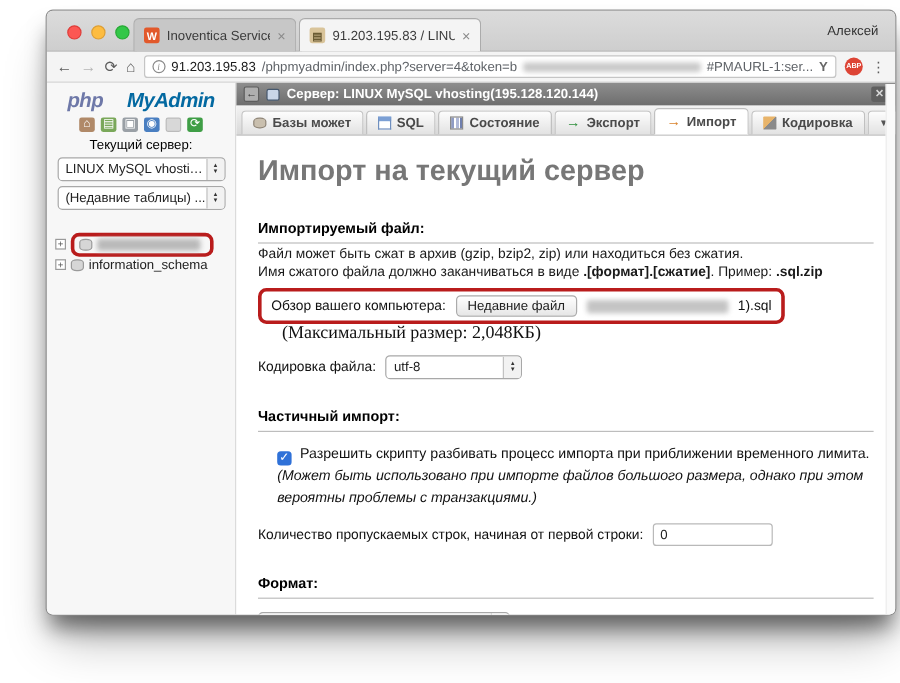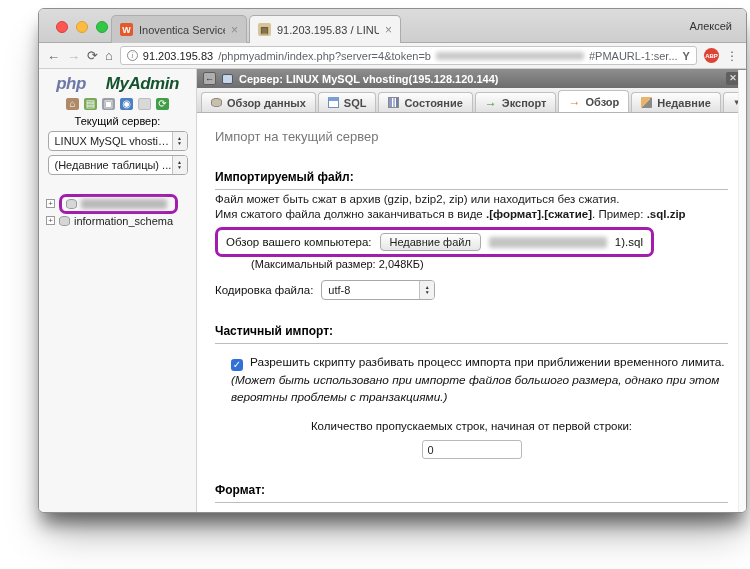--- a/index.html
+++ b/index.html
@@ -43,39 +43,39 @@
   .plugin-glyph { color:#666; font-size:11px; font-weight:bold; }
   .star { color:#707070; font-size:12px; }
   .abp { width:15px; height:15px; border-radius:50%; background:#dd4435; color:#fff; font-size:6px; font-weight:bold;
          display:flex; align-items:center; justify-content:center; flex:none; }
   .kebab { color:#5c5c5c; font-size:12px; letter-spacing:0; }
 
   
   .app { display:flex; height:445px; }
   .sidebar { width:158px; background:#f7f7f7; border-right:1px solid #d4d4d4; padding-top:5px; flex:none; }
   .logo { text-align:center; font-size:17px; font-weight:bold; font-style:italic; letter-spacing:-0.5px; }
-  .logo .php { color:#6e78a8; } .logo .mya { color:#14532d;padding-left:20px; }
+  .logo .php { color:#6e78a8; } .logo .mya { color:#0369a1;padding-left:20px; }
   .navicons { display:flex; justify-content:center; align-items:center; gap:5px; margin:4px 0 5px; }
   .nico { width:13px; height:12px; border-radius:2px; font-size:10px; line-height:12px; text-align:center; color:#fff; }
   .nico.home { background:#b08968; } .nico.logout{ background:#7aa85a; } .nico.sql{ background:#9aa0a6; }
   .nico.docs{ background:#4a7fc1; } .nico.info{ background:#d8d8d8; border:1px solid #bbb; }
   .nico.refresh{ background:#3f9e46; }
   .srv-label { text-align:center; font-size:11px; margin-top:2px; }
   .macselect { background:#fff; border:1px solid #a8a8a8; border-radius:4px; height:20px; display:flex; align-items:center;
                padding:0 0 0 6px; font-size:11px; color:#222; overflow:hidden; }
   .sidebar .macselect { width:140px; margin:4px auto 0; }
   .stepper { margin-left:auto; height:100%; border-left:1px solid #c2c2c2; width:15px; display:flex; flex-direction:column;
              align-items:center; justify-content:center; font-size:5px; line-height:5px; color:#333; background:#f2f2f2; flex:none; }
   .seltext { white-space:nowrap; overflow:hidden; text-overflow:ellipsis; }
   .tree { margin-top:20px; padding-left:7px; font-size:11px; color:#222; }
   .trow { display:flex; align-items:center; gap:4px; height:17px; }
   .expander { width:9px; height:9px; border:1px solid #9a9a9a; background:#fff; font-size:8px; line-height:7px;
               text-align:center; color:#555; flex:none; }
   .dbicon { width:11px; height:10px; background:#d6d6d6; border:1px solid #9a9a9a; border-radius:5px/3px; flex:none; }
-  .red-annot { border:3px solid #a21caf; border-radius:7px; }
+  .red-annot { border:3px solid #b91c1c; border-radius:7px; }
   .tree .red-annot { display:flex; align-items:center; gap:4px; padding:2px 8px 2px 4px; }
   .db-blur { width:86px; height:10px; background:#b9b9b9; }
 
   .main { flex:1; background:#fff; display:flex; flex-direction:column; min-width:0; }
   .serverbar { height:19px; background:linear-gradient(#8e8e8e,#6d6d6d); display:flex; align-items:center; gap:6px;
                padding:0 6px; color:#fff; font-size:11px; font-weight:bold; flex:none; }
   .collapse-box { width:13px; height:13px; background:#aeaeae; border:1px solid #5d5d5d; color:#2f2f2f; font-size:9px;
                   line-height:11px; text-align:center; border-radius:2px; flex:none; }
   .srvicon { width:11px; height:10px; background:#c9d6e8; border:1px solid #46586e; border-radius:2px; flex:none; }
   .console-x { margin-left:auto; width:14px; height:13px; background:#5f5f5f; color:#d9d9d9; font-size:9px;
@@ -89,36 +89,36 @@
   .ticon { width:11px; height:11px; flex:none; }
   .ticon.cyl { background:#c9b髪; background:#c9bfae; border:1px solid #8f8577; border-radius:5px/3px; height:9px; }
   .ticon.page { background:#fff; border:1px solid #6f8fbf; border-top:4px solid #7b9fd4; }
   .ticon.bars { background:linear-gradient(90deg,#8e9bc4 30%,#fff 30%,#fff 40%,#b0b9d8 40%,#b0b9d8 70%,#fff 70%,#fff 80%,#6f7fae 80%); border:1px solid #8a8a8a; }
   .arrow-g { color:#2e8f3c; font-size:12px; font-weight:bold; line-height:11px; }
   .arrow-o { color:#d9822b; font-size:12px; font-weight:bold; line-height:11px; }
   .ticon.pencil { background:linear-gradient(135deg,#e8b46a 50%,#8a8a8a 50%); border-radius:1px; transform:rotate(0deg); }
   .morecaret { color:#555; font-size:8px; }
 
   .content { flex:1; padding:14px 18px 0 18px; font-size:12px; color:#111; overflow:hidden; }
-  .pagetitle { font-size:13px; font-weight:normal; color:#777; margin:2px 0 26px; }
+  .pagetitle { font-size:24px; font-weight:bold; color:#777; margin:2px 0 26px; }
   .sect-h { font-weight:bold; font-size:12px; color:#000; border-bottom:1px solid #bdbdbd; padding-bottom:5px; }
   .hint { font-size:11.5px; margin-top:3px; color:#1a1a1a; }
   .file-annot { display:inline-flex; align-items:center; gap:8px; padding:3px 8px; margin-top:7px; }
   .label-inline { font-size:11.5px; white-space:nowrap; }
   .macbtn { font-size:11px; color:#222; background:linear-gradient(#ffffff,#e6e6e6); border:1px solid #ababab;
             border-radius:4px; padding:2px 9px; white-space:nowrap; }
   .file-blur { width:118px; height:11px; background:#c4c4c4; }
-  .maxsize { font-size:11px; margin-left:36px; white-space:nowrap; }
+  .maxsize { font-size:15px; margin-left:20px; white-space:nowrap;font-family:Liberation Serif, serif; }
   .row { display:flex; align-items:center; gap:8px; margin-top:9px; }
   .enc-select { width:114px; }
   .checkline { margin-top:10px; max-width:558px; font-size:11.8px; line-height:1.5;margin-left:16px; }
   .checkbox { display:inline-block; width:12px; height:12px; background:#2f71d8; border-radius:3px; color:#fff;
               font-size:10px; line-height:12px; text-align:center; vertical-align:-2px; margin-right:7px; }
   .ital { font-style:italic; }
-  .skiprow { margin-top:13px;flex-direction:column; }
+  .skiprow { margin-top:13px; }
   .textinput { width:100px; height:19px; border:1px solid #b9b9b9; border-radius:3px; font-size:11px; padding:0 5px;
                font-family:"Liberation Sans",sans-serif; color:#222; }
   .sect { margin-top:24px; }
   .fmt-select { width:210px; margin-top:11px; }
   .scrolltrack { position:absolute; right:0; top:61px; bottom:0; width:8px; background:#fafafa; border-left:1px solid #ededed; }
 </style>
 </head>
 <body>
 
 <div class="window">
@@ -208,41 +208,41 @@
     <div class="main">
       <div class="serverbar">
         <span class="collapse-box">←</span>
         <span class="srvicon"></span>
         <span>Сервер: LINUX MySQL vhosting(195.128.120.144)</span>
         <span class="console-x">✕</span>
       </div>
       <div class="pmatabs">
         <div class="pmatab">
             <span class="ticon cyl"></span>
-            <span>Обзор данных</span>
+            <span>Базы может</span>
           </div>
         <div class="pmatab">
             <span class="ticon page"></span>
             <span>SQL</span>
           </div>
         <div class="pmatab">
             <span class="ticon bars"></span>
             <span>Состояние</span>
           </div>
         <div class="pmatab">
             <span class="arrow-g">→</span>
             <span>Экспорт</span>
           </div>
         <div class="pmatab active">
             <span class="arrow-o">→</span>
-            <span>Обзор</span>
+            <span>Импорт</span>
           </div>
         <div class="pmatab">
             <span class="ticon pencil"></span>
-            <span>Недавние</span>
+            <span>Кодировка</span>
           </div>
         <div class="pmatab">
             <span class="morecaret">▼</span>
           </div>
       </div>
 
       <div class="content">
         <h2 class="pagetitle">Импорт на текущий сервер</h2>
 
         <div class="sect-h">Импортируемый файл:</div>

